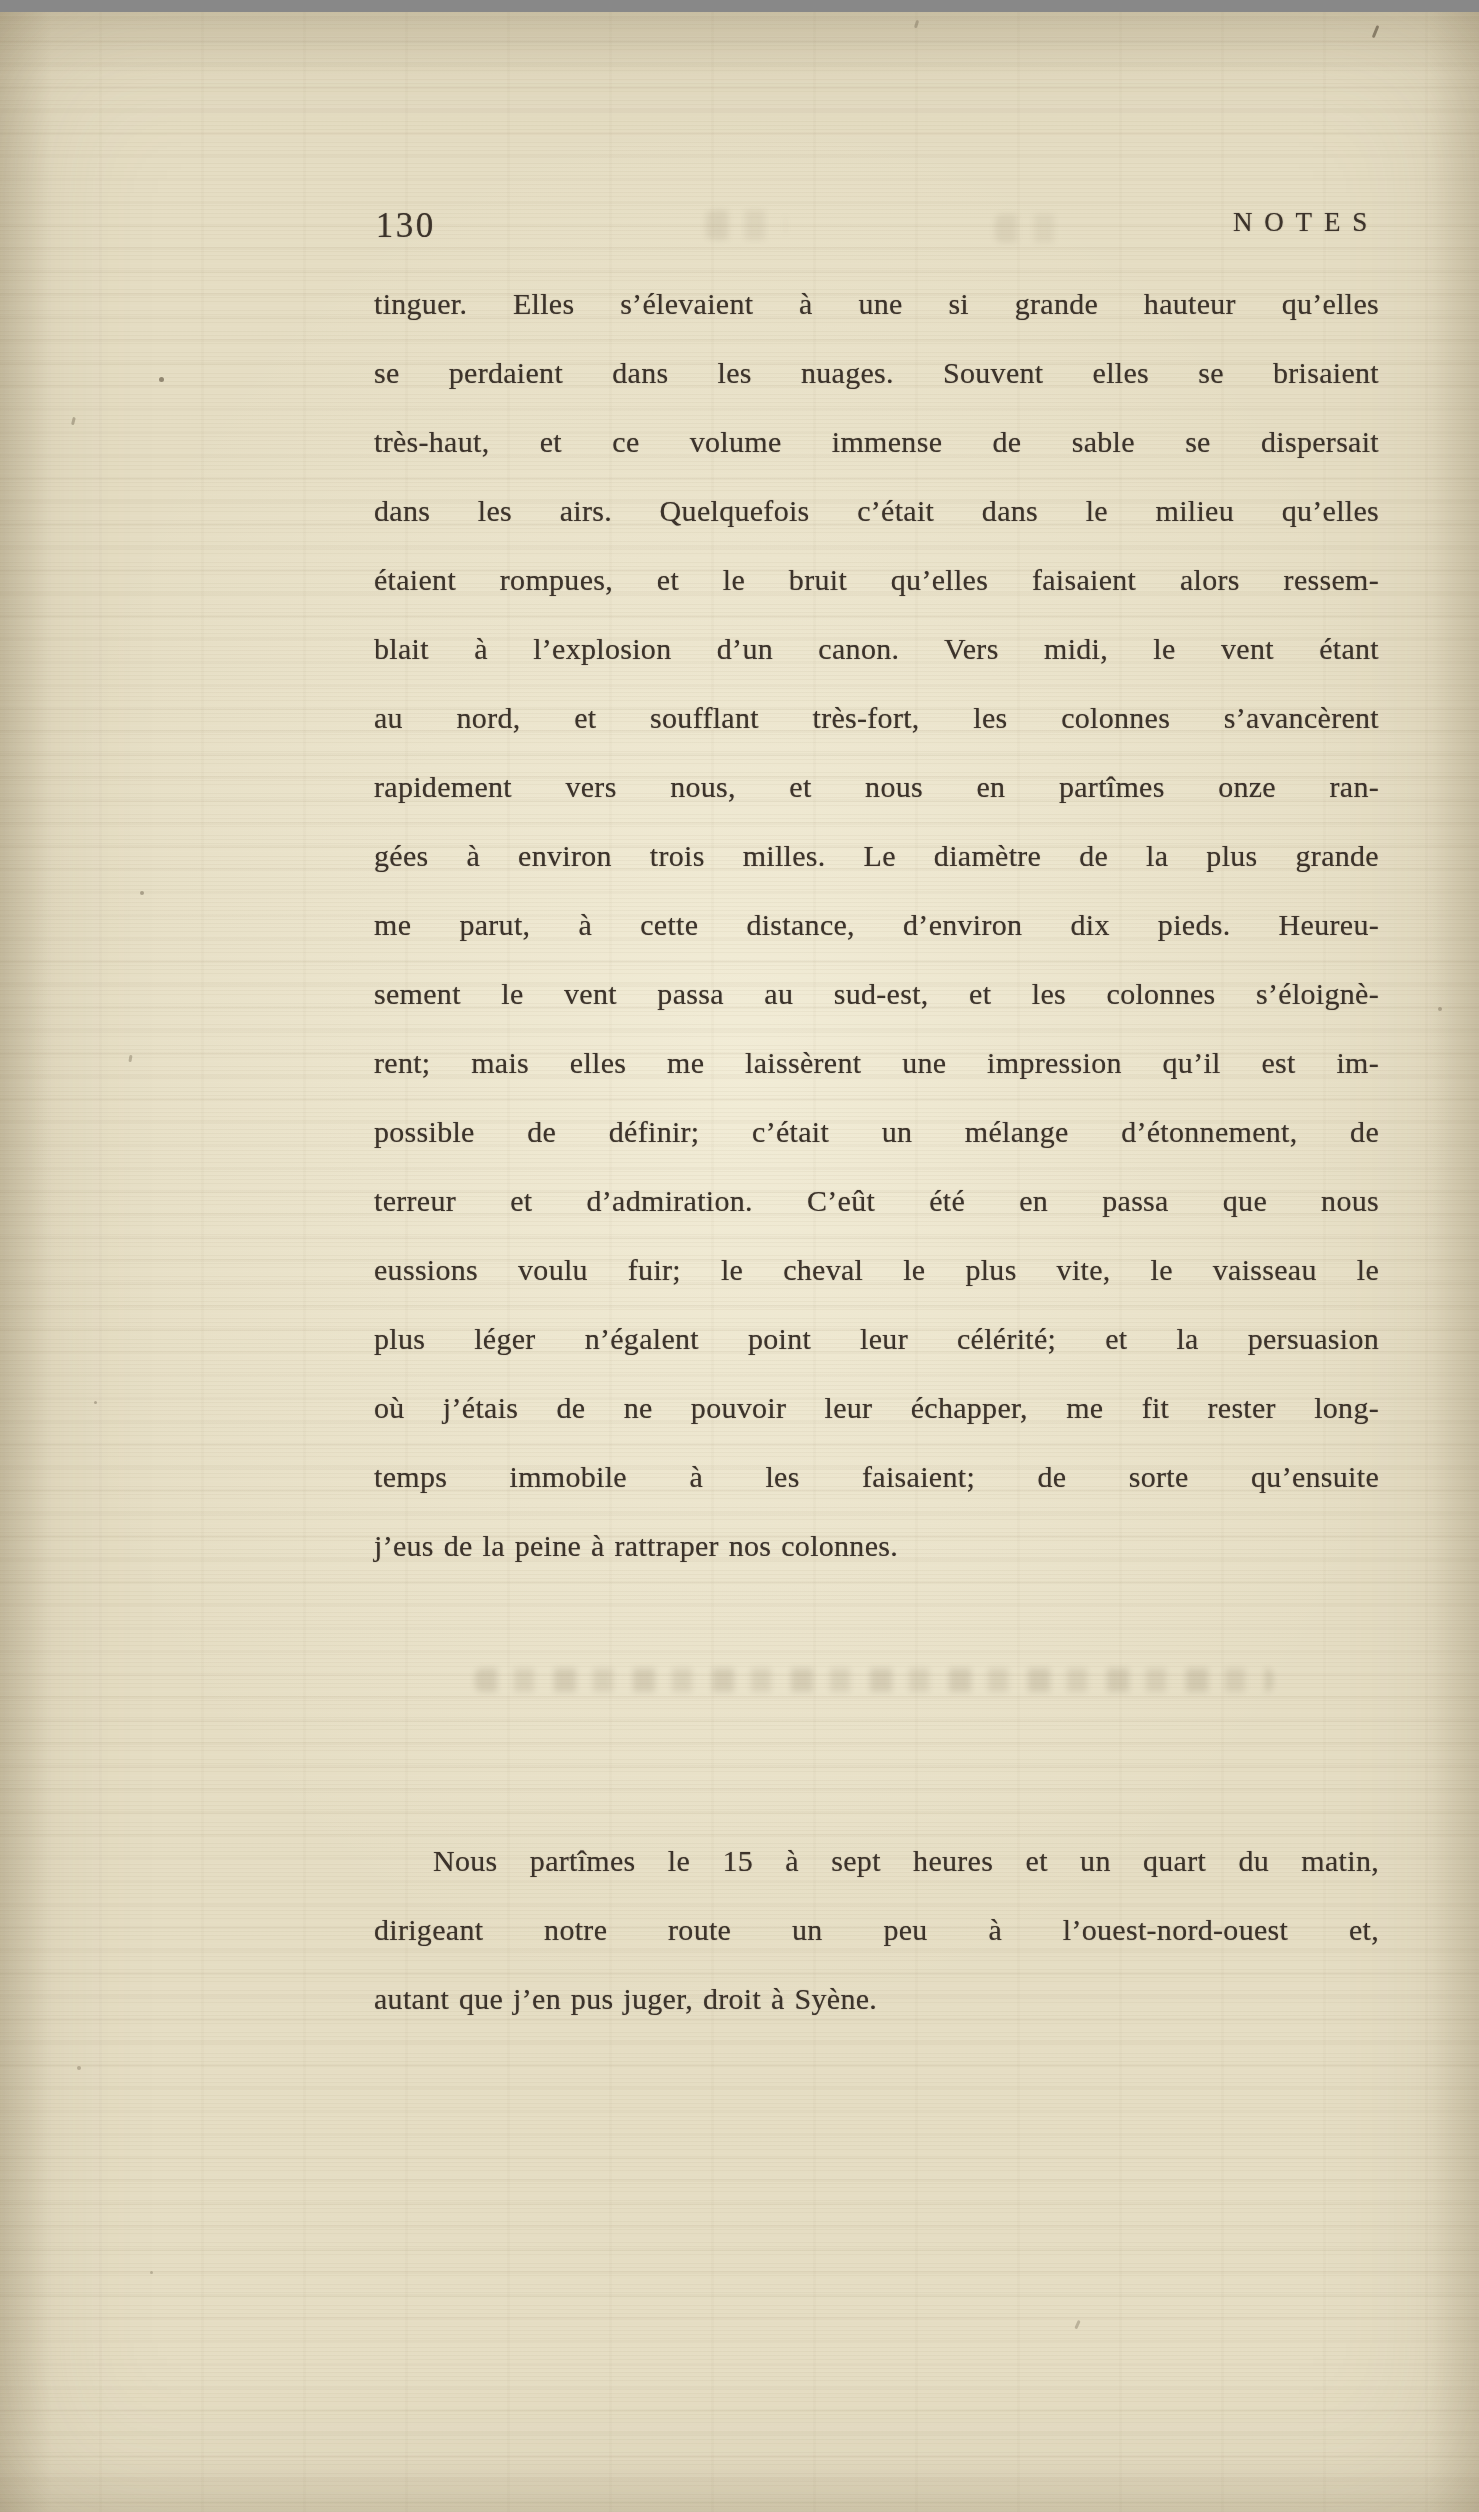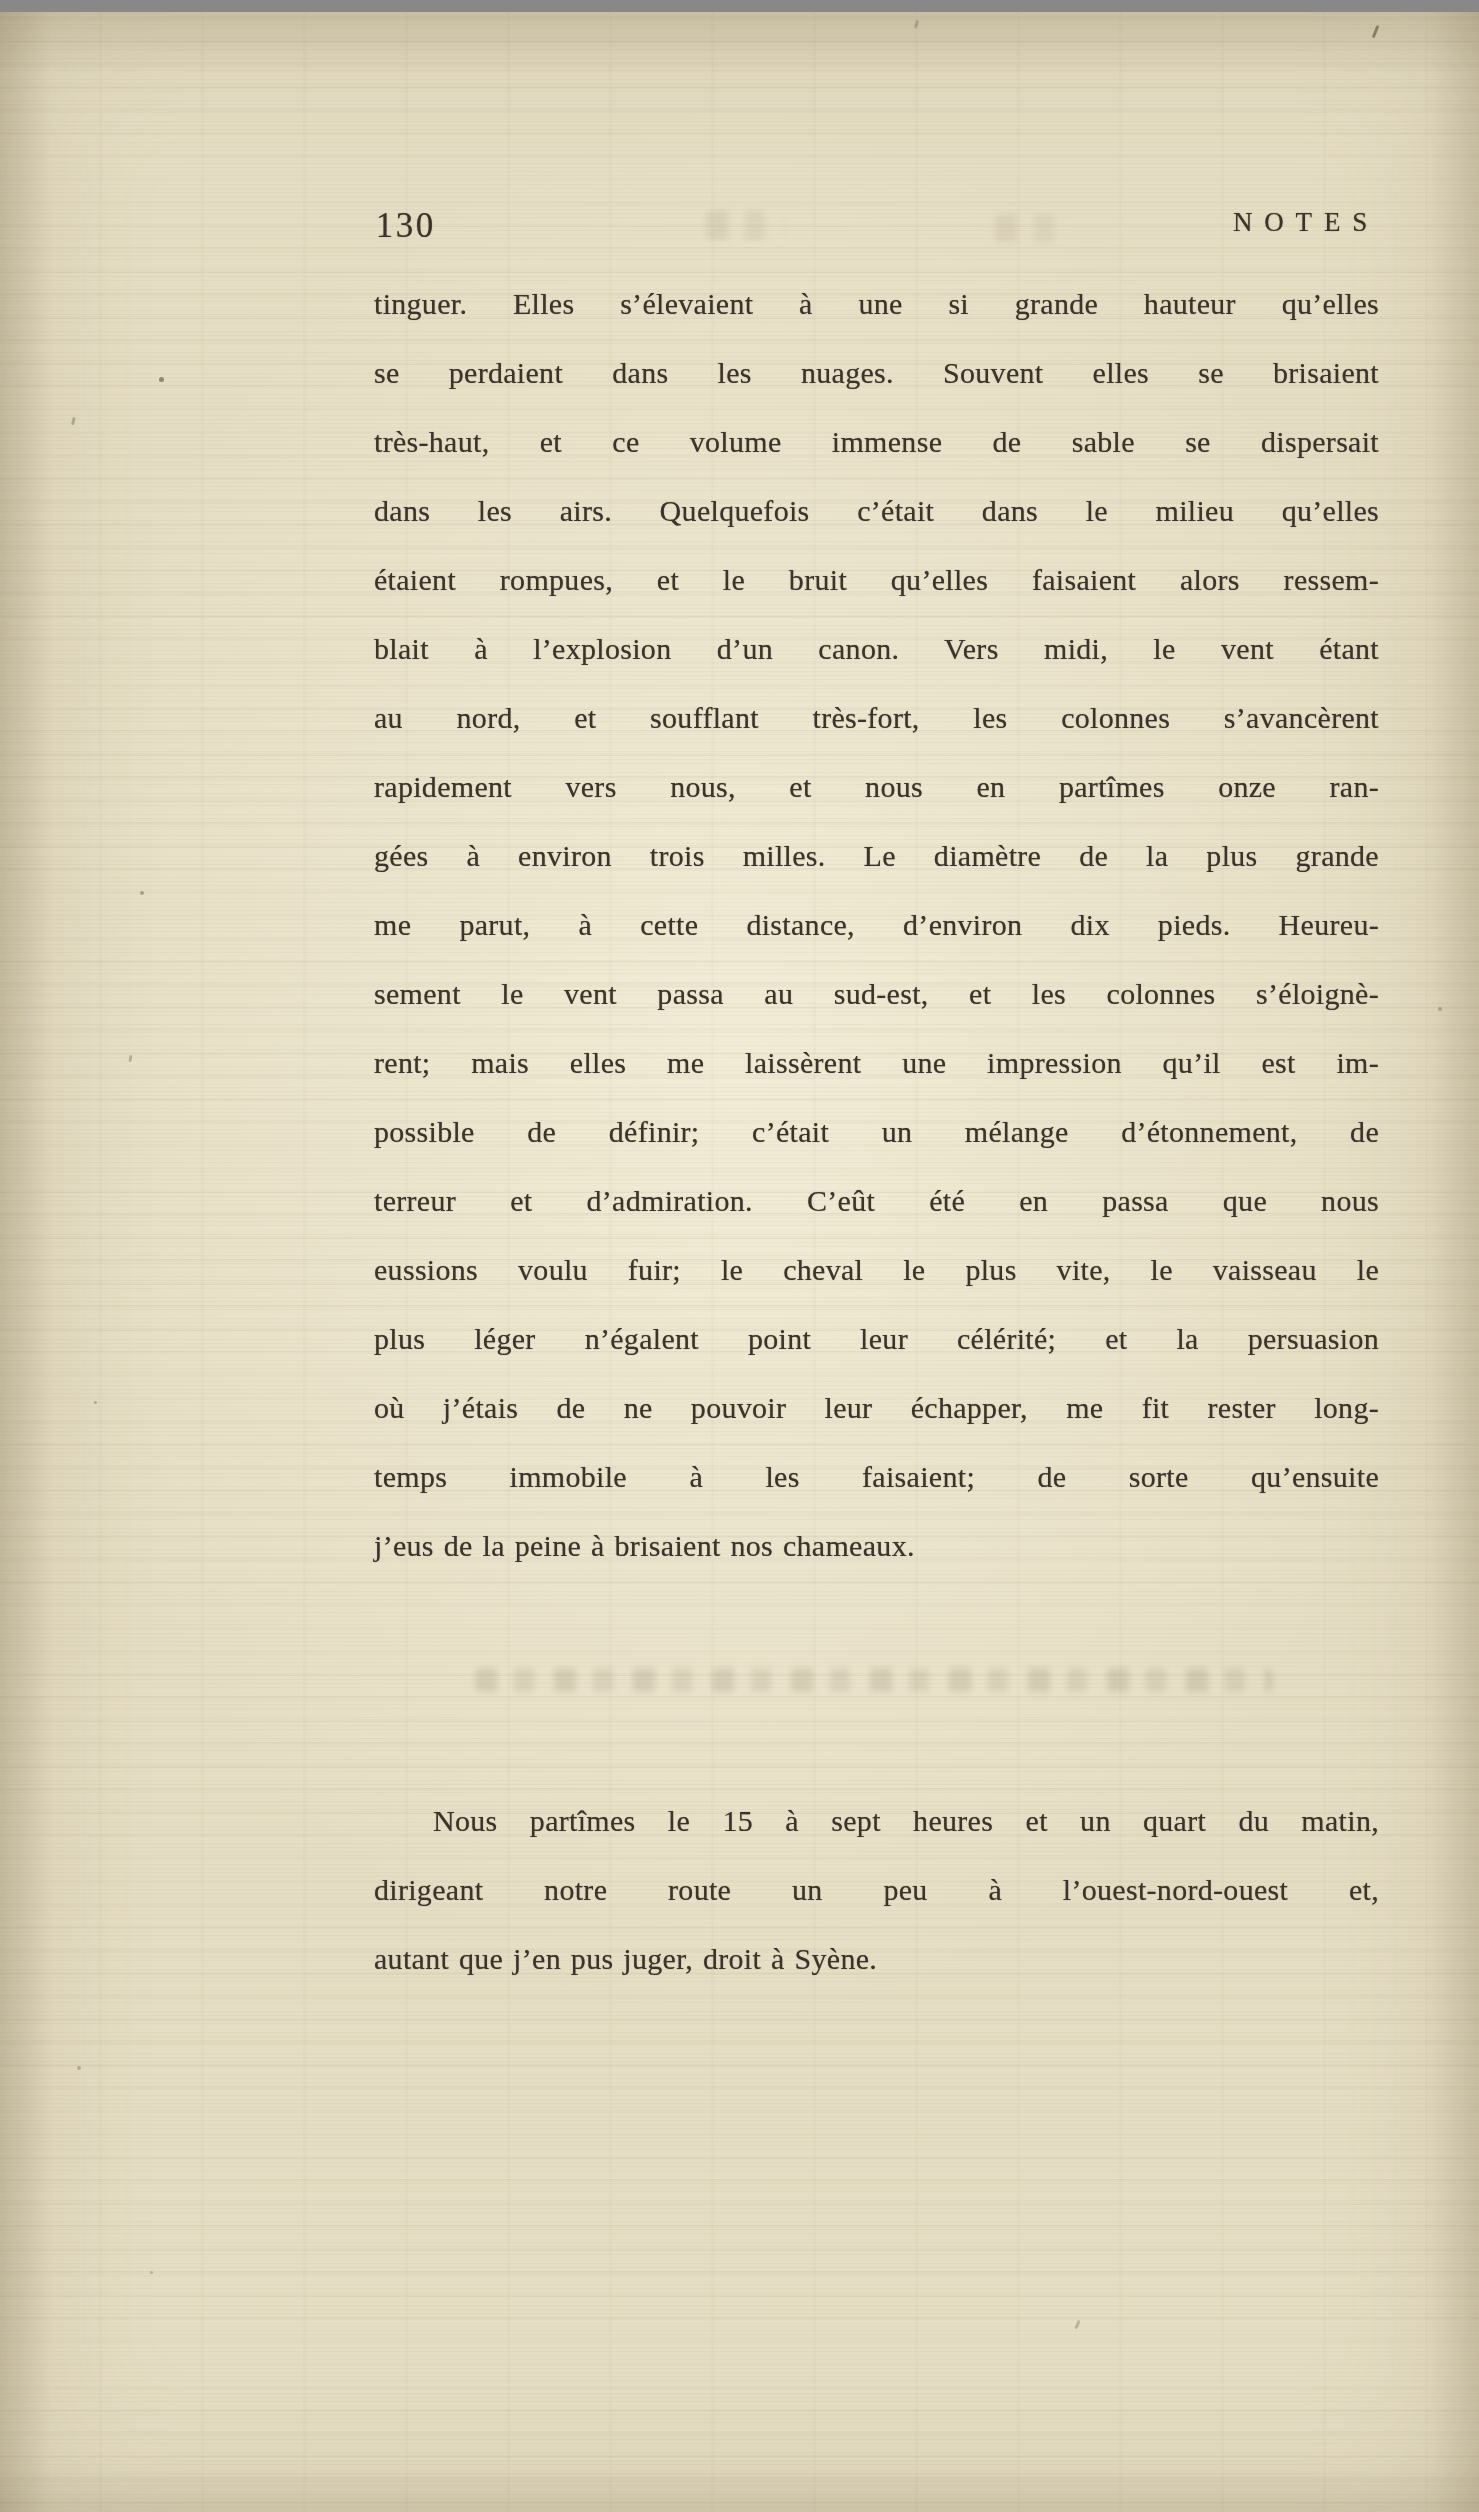--- a/index.html
+++ b/index.html
@@ -65,21 +65,21 @@
   .para {
     position: absolute;
     left: 374px;
     width: 1005px;
     font-size: 30px;
     letter-spacing: 0.3px;
     word-spacing: 2.1px;
     text-shadow: 0 0 1px rgba(60,50,40,0.58);
   }
   .para-1 { top: 257px; }
-  .para-2 { top: 1774px; }
+  .para-2 { top: 1814px; }
 
   .line {
     height: 69px;
     line-height: 69px;
     text-align: justify;
     text-align-last: justify;
     white-space: normal;
     overflow: visible;
   }
   .line.last {
@@ -134,21 +134,21 @@
       <div class="line">gées à environ trois milles. Le diamètre de la plus grande</div>
       <div class="line">me parut, à cette distance, d’environ dix pieds. Heureu-</div>
       <div class="line">sement le vent passa au sud-est, et les colonnes s’éloignè-</div>
       <div class="line">rent; mais elles me laissèrent une impression qu’il est im-</div>
       <div class="line">possible de définir; c’était un mélange d’étonnement, de</div>
       <div class="line">terreur et d’admiration. C’eût été en passa que nous</div>
       <div class="line">eussions voulu fuir; le cheval le plus vite, le vaisseau le</div>
       <div class="line">plus léger n’égalent point leur célérité; et la persuasion</div>
       <div class="line">où j’étais de ne pouvoir leur échapper, me fit rester long-</div>
       <div class="line">temps immobile à les faisaient; de sorte qu’ensuite</div>
-      <div class="line last">j’eus de la peine à brisaient nos chameaux.</div>
+      <div class="line last">j’eus de la peine à rattraper nos colonnes.</div>
     </div>
   <div class="para para-2">
       <div class="line indent">Nous partîmes le 15 à sept heures et un quart du matin,</div>
       <div class="line">dirigeant notre route un peu à l’ouest-nord-ouest et,</div>
       <div class="line last">autant que j’en pus juger, droit à Syène.</div>
     </div>
 
   <div class="ghost ghost-mid"></div>
   <div class="ghost ghost-head-l"></div>
   <div class="ghost ghost-head-r"></div>

